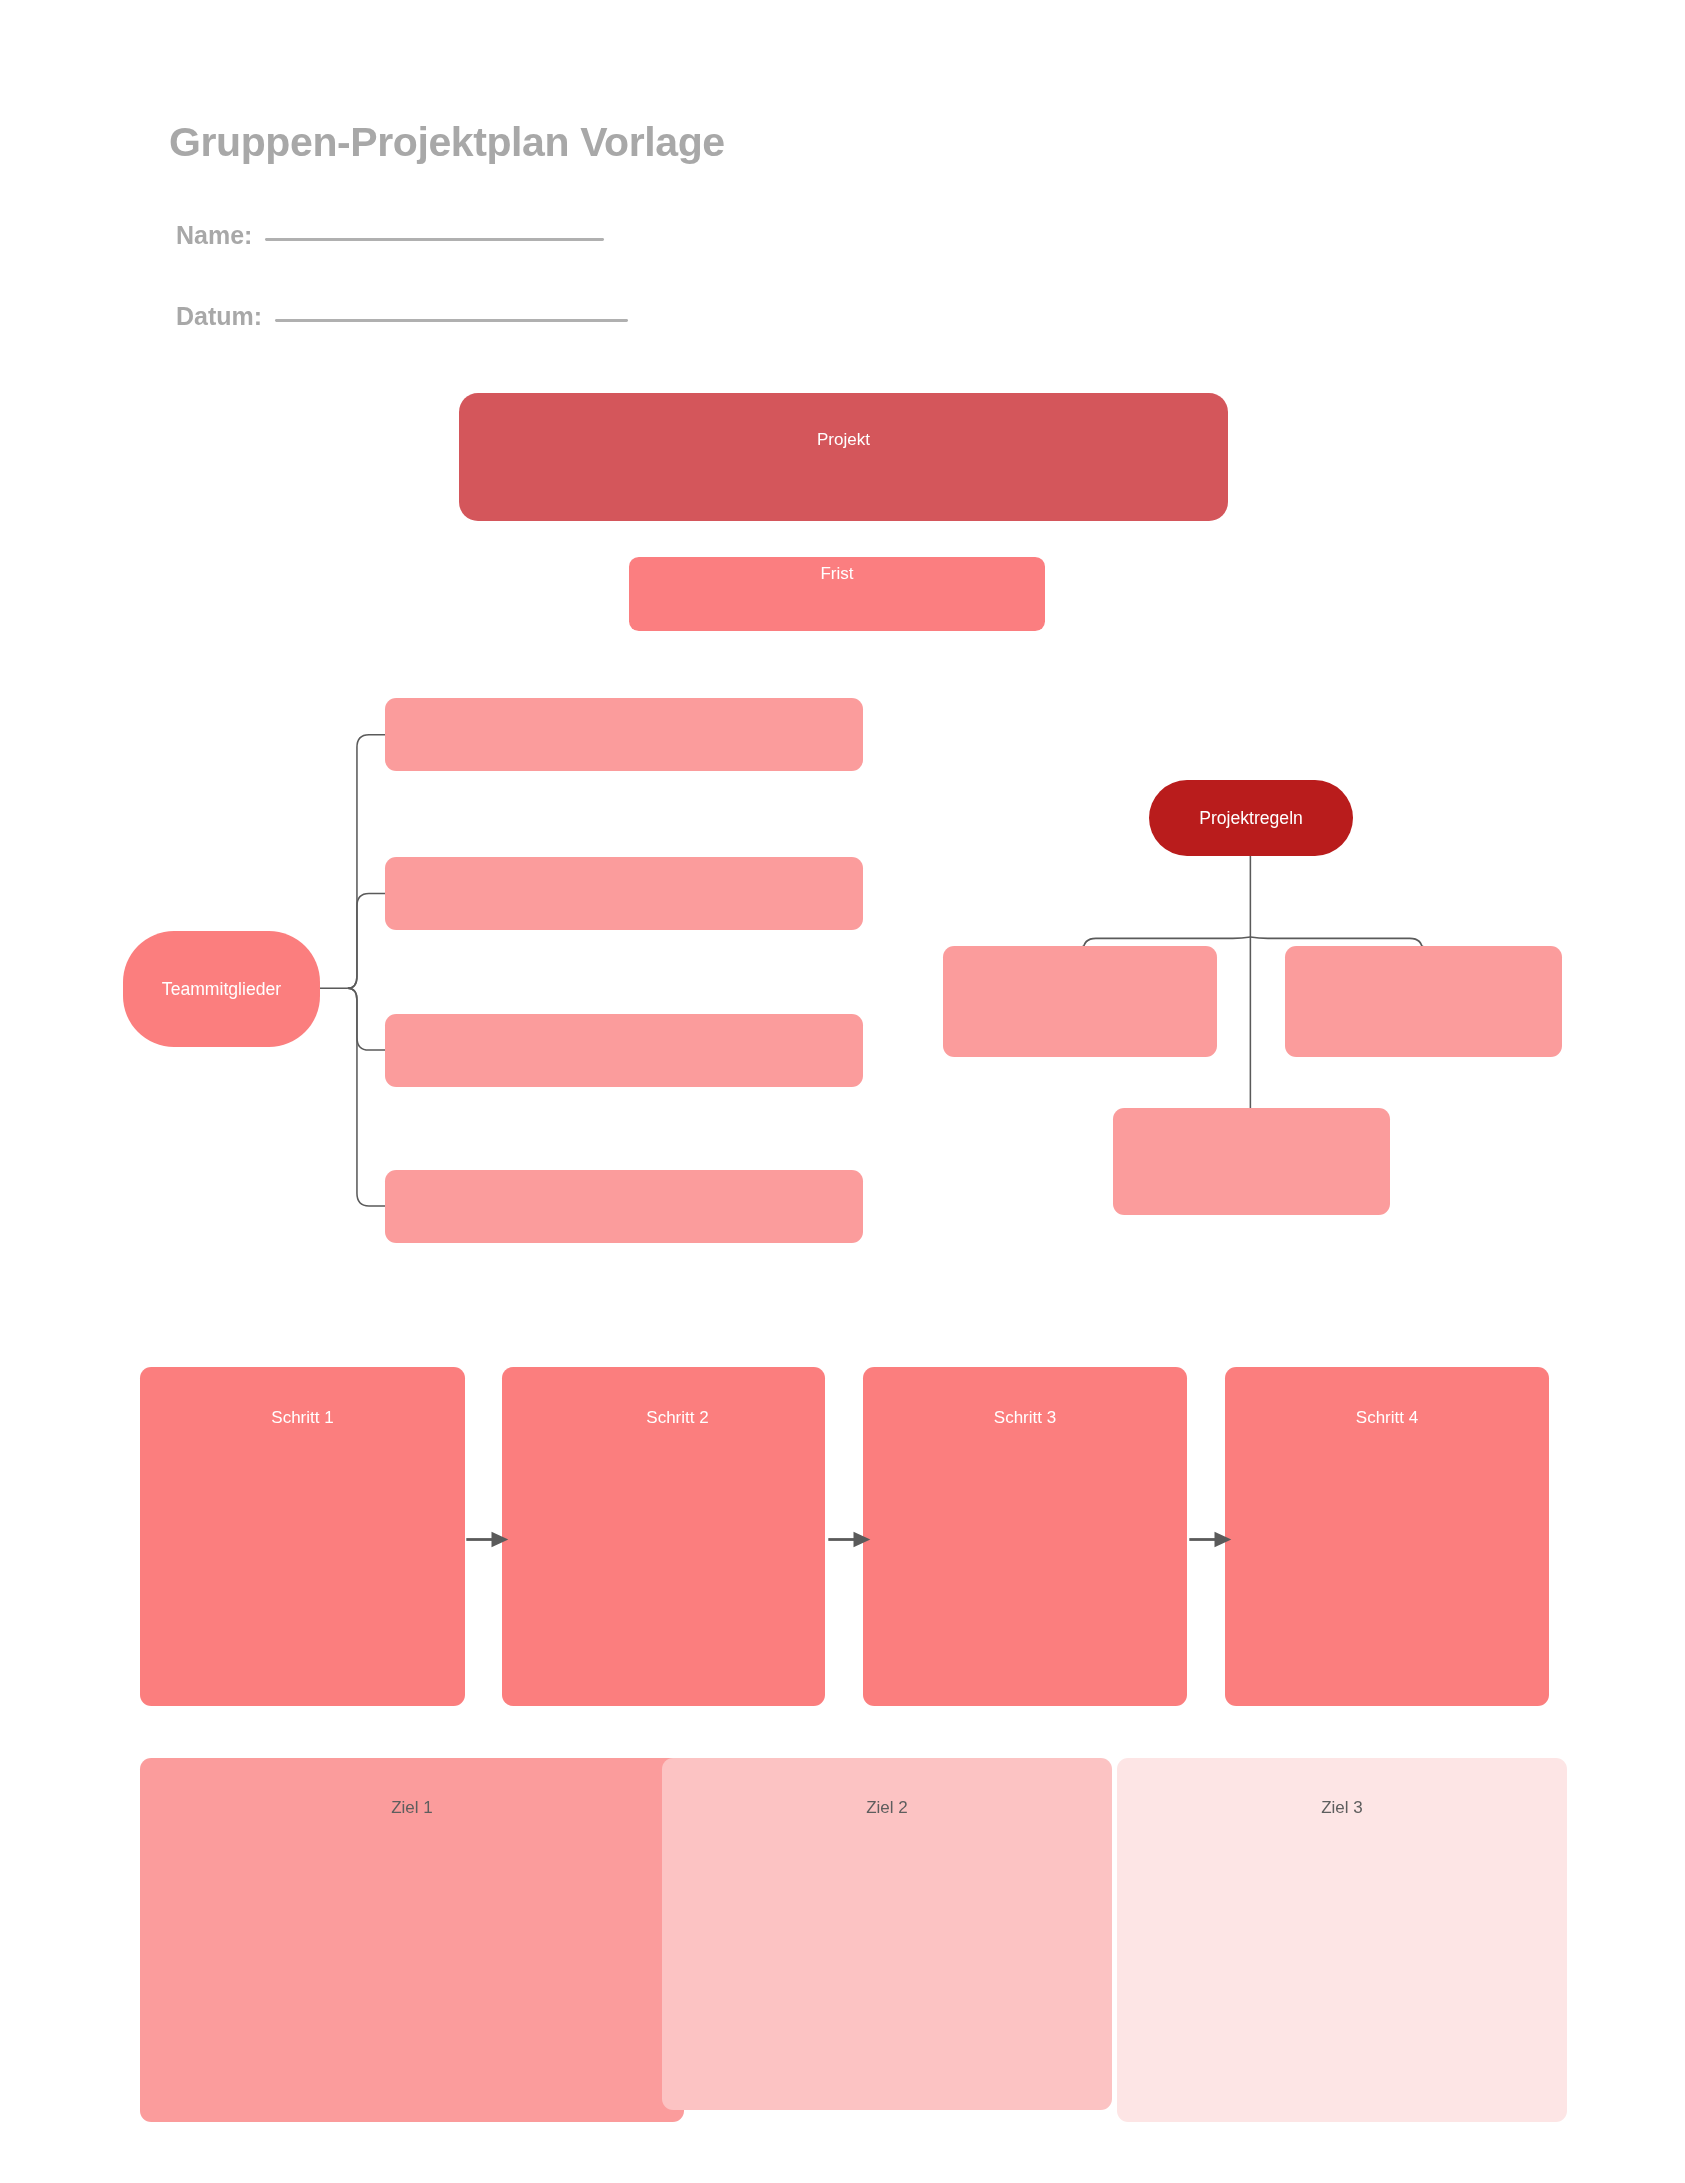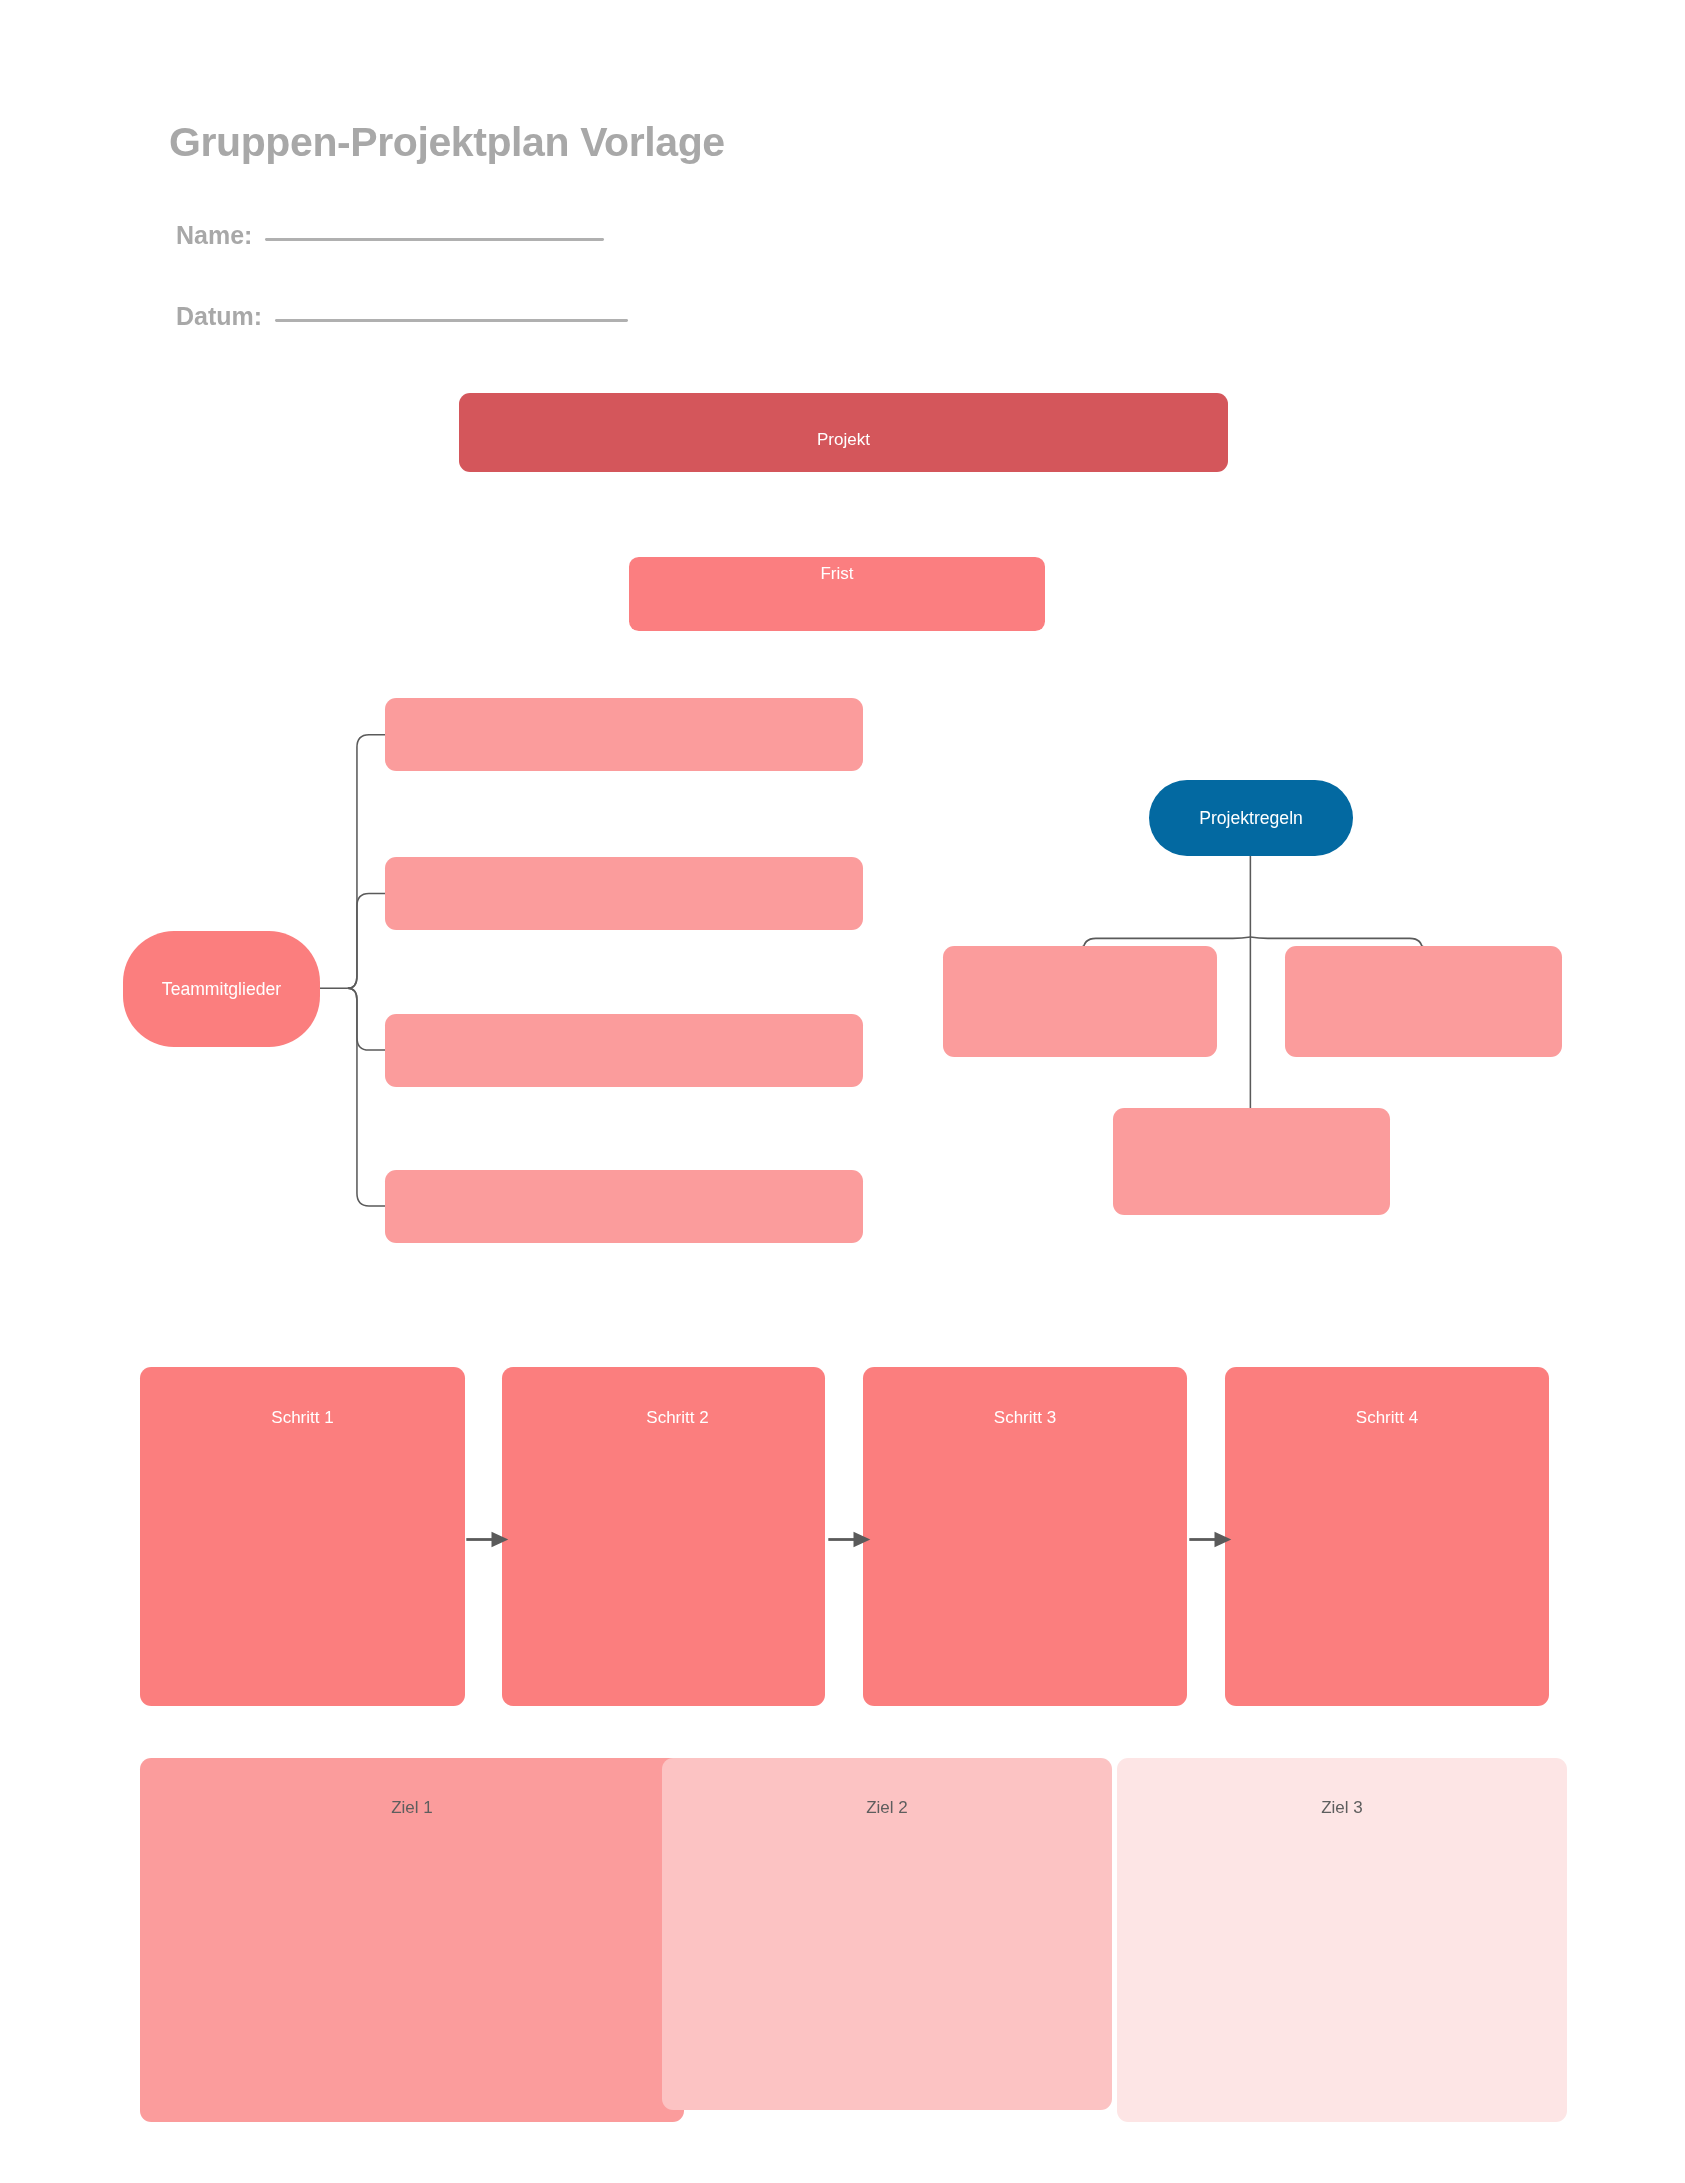--- a/index.html
+++ b/index.html
@@ -75,23 +75,23 @@
     align-items: center;
   }
   .pill .node-label {
     font-size: 17.6px;
     color: #ffffff;
     white-space: nowrap;
   }
 
   
   #node-projekt {
-    left: 459px; top: 393px; width: 769px; height: 79px;
+    left: 459px; top: 393px; width: 769px; height: 128px;
     background: #d4565b;
-    border-radius: 11px;
+    border-radius: 19px;
     padding-top: 38px;
   }
   #node-frist {
     left: 629px; top: 557px; width: 416px; height: 74px;
     background: #fb7e80;
     border-radius: 9.8px;
     padding-top: 8px;
   }
 
   
@@ -104,21 +104,21 @@
     border-radius: 11.2px;
   }
   #member-1 { left: 385px; top: 698px;  width: 478px; height: 73px; }
   #member-2 { left: 385px; top: 857px; width: 478px; height: 73px; }
   #member-3 { left: 385px; top: 1014px; width: 478px; height: 73px; }
   #member-4 { left: 385px; top: 1170px; width: 478px; height: 73px; }
 
   
   #pill-projektregeln {
     left: 1149px; top: 780px; width: 204px; height: 76px;
-    background: #0369a1;
+    background: #b91c1c;
     border-radius: 38px;
   }
   .rule-box {
     background: #fb9c9c;
     border-radius: 11.2px;
   }
   #rule-1 { left: 943px; top: 946px; width: 274px; height: 111px; }
   #rule-2 { left: 1285px; top: 946px; width: 277px; height: 111px; }
   #rule-3 { left: 1113px; top: 1108px; width: 277px; height: 107px; }
 

